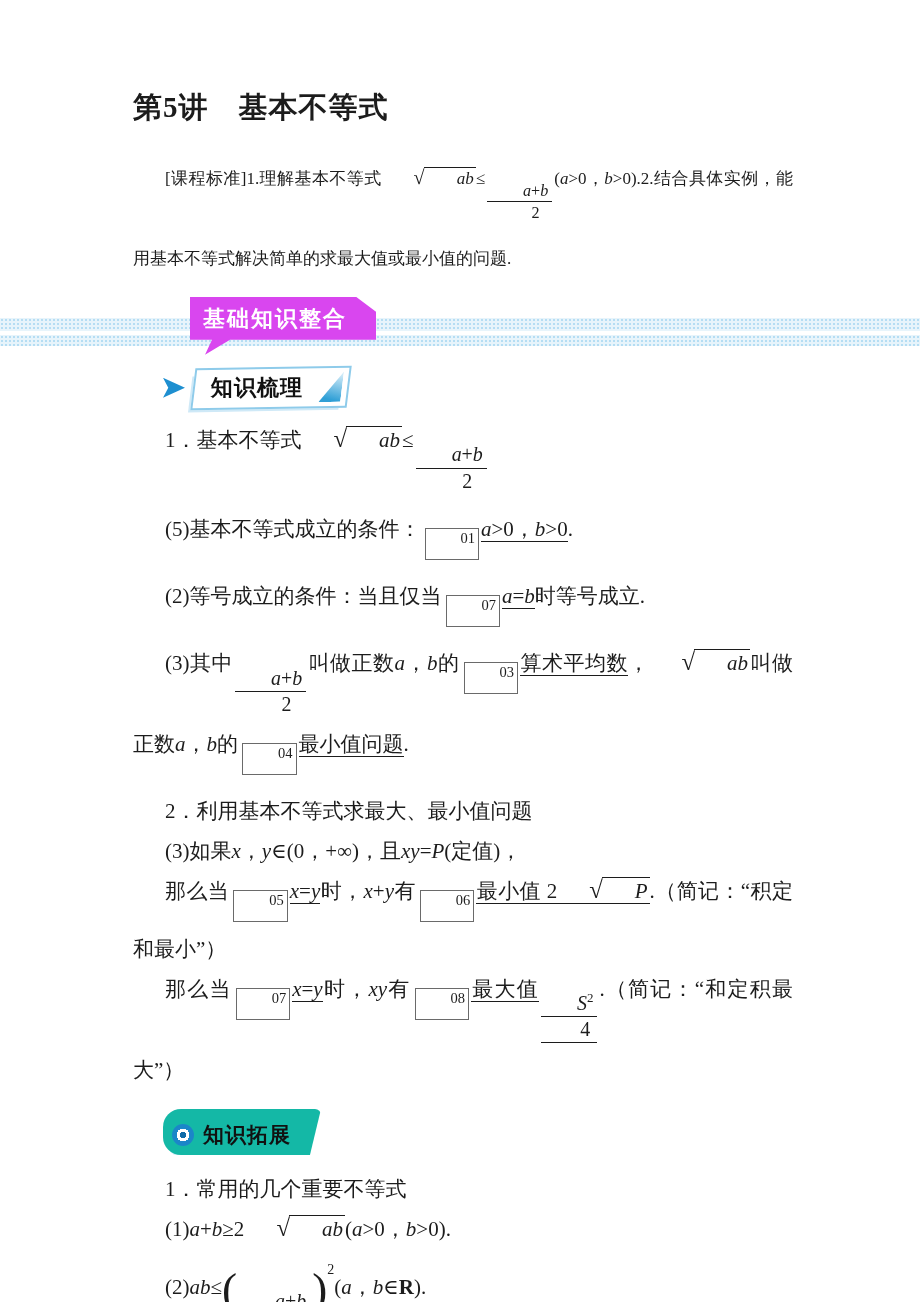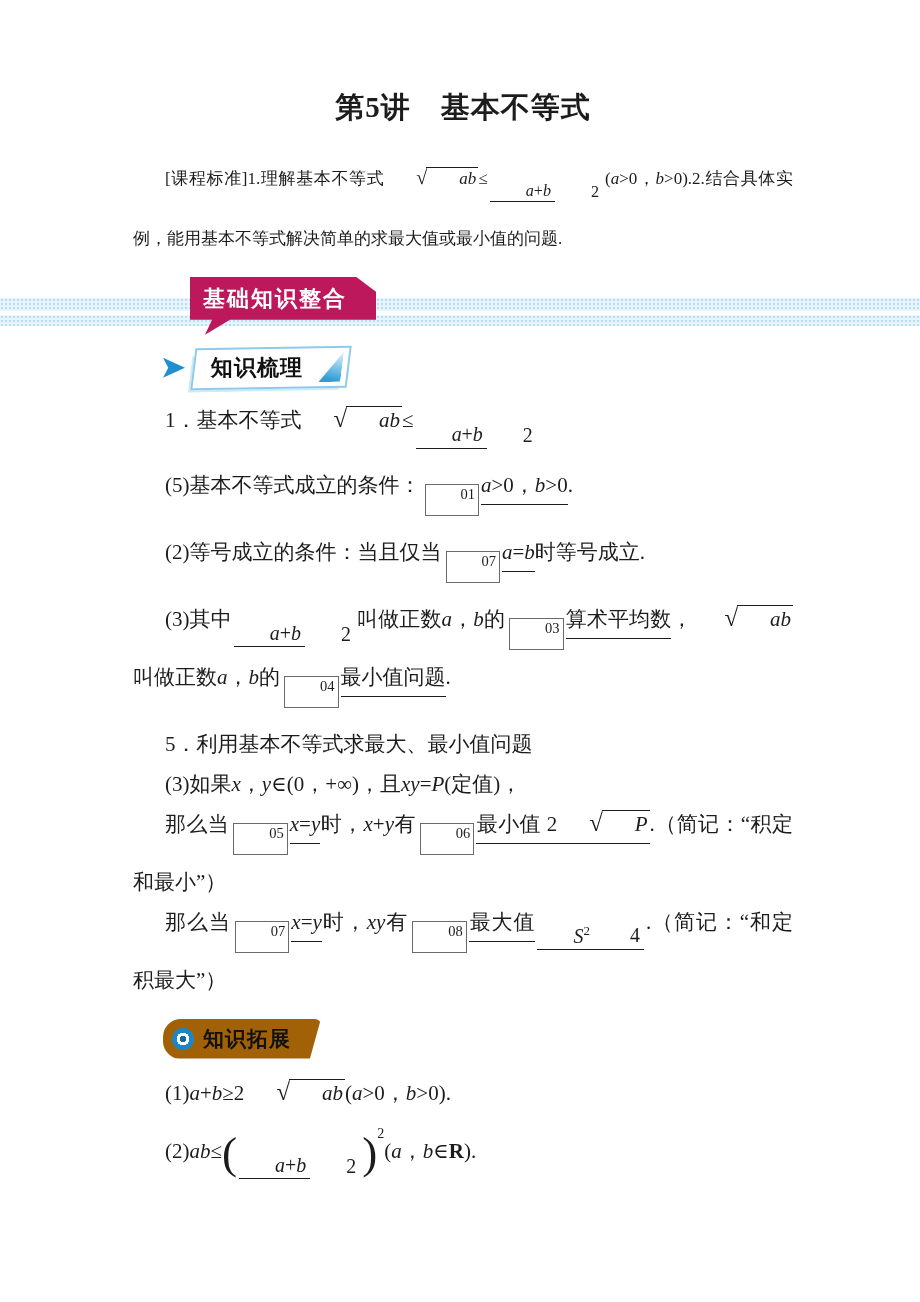--- a/index.html
+++ b/index.html
@@ -2,59 +2,59 @@
 <html><head>
 <meta charset="utf-8">
 <style>
   html,body{margin:0;padding:0;background:#ffffff;}
   .page{
     position:relative; width:920px; height:1302px; overflow:hidden; background:#fff;
     font-family:"Liberation Serif","DejaVu Serif",serif; color:#1c1c1c;
   }
   .content{ margin-left:133px; width:660px; padding-top:88px; }
   .title{
-    font-size:29px; font-weight:bold; text-align:center; margin:0 0 26px 0;
+    font-size:29px; font-weight:bold; margin:0 0 26px 0;
     font-family:"Liberation Serif","DejaVu Serif",serif; letter-spacing:1px;
   }
   .line{ font-size:21px; line-height:31px; margin:9px 0; text-align:justify; text-indent:32px; }
   .intro{ font-size:17px; line-height:49px; margin:0 0 6px 0; text-align:justify; text-indent:32px; }
   .it{ font-style:italic; }
   .bd{ font-weight:bold; }
   sup.s{ font-size:13px; }
   .psup{ font-size:14px; vertical-align:20px; }
   
-  .frac{ display:inline-flex; flex-direction:row; text-align:center; vertical-align:-0.72em;
+  .frac{ display:inline-flex; flex-direction:column; text-align:center; vertical-align:-0.72em;
          line-height:1.18; font-size:0.95em; margin:12px 2px; }
   .frac .num{ padding:0 4px 1px; border-bottom:1.5px solid #1c1c1c; white-space:nowrap;}
   .frac .den{ padding:1px 4px 0; white-space:nowrap;}
   .frac .den.u{ border-bottom:1.5px solid #1c1c1c; }
   
   .sqrt{ display:inline-flex; align-items:flex-start; white-space:nowrap; }
   .sqrt .sign{ font-style:normal; font-size:1.18em; line-height:1.05; }
   .sqrt .rad{ border-top:1.5px solid #1c1c1c; margin-left:-1px; padding:0 2px 0 1px; line-height:1.25; }
   
   .numbox{
     display:inline-block; border:1.3px solid #6a6a6a; font-size:14.5px; line-height:15px;
     padding:2px 3px 13px 3px; margin:0 2px 12px 4px; vertical-align:-7px;
     font-family:"Liberation Serif","DejaVu Serif",serif; font-style:normal;
   }
   
-  .ans{ border-bottom:1.6px solid #1c1c1c; padding-bottom:7px; }
+  .ans{ border-bottom:1.6px solid #1c1c1c; padding-bottom:0; }
   .bigp{ font-size:2.15em; font-weight:400; vertical-align:middle; line-height:0.85; }
   
   .banner-row{ position:relative; width:920px; margin-left:-133px; height:60px; margin-top:14px; }
   .stripe{ position:absolute; left:0; right:0;
            background-color:#e7f4fb;
            background-image:radial-gradient(circle,#b5ddf3 1px, rgba(0,0,0,0) 1.35px);
            background-size:4px 4px; }
   .stripe.s1{ top:21px; height:13px; }
   .stripe.s2{ top:38px; height:11px; }
   .banner-tag{
     position:absolute; left:190px; top:0; width:214px; height:58px;
-    background:#be185d;
+    background:#d946ef;
     clip-path:polygon(0 0,166px 0,186px 15px,186px 43px,40px 43px,15px 58px,22px 43px,0 43px);
   }
   .banner-tag .tag-label{
     display:block; width:170px; text-align:center; line-height:43px;
     color:#ffffff; font-size:22px; font-weight:bold;
     font-family:"Liberation Sans","DejaVu Sans",sans-serif; letter-spacing:2px;
   }
   
   .badge1-wrap{ position:relative; margin:10px 0 16px 30px; height:42px; }
   .arrow-icon{ position:absolute; left:0; top:11px; width:22px; height:20px; background:#1e8fd0;
@@ -66,21 +66,21 @@
     box-shadow:-5px 5px 0 -3px #cfe9f7;
   }
   .badge1 .b1-label{ display:inline-block; transform:skewX(8deg) rotate(1deg);
     font-size:22px; font-weight:bold; color:#111;
     font-family:"Liberation Sans","DejaVu Sans",sans-serif; letter-spacing:1px; }
   .badge1 .wedge{ position:absolute; right:5px; top:4px; bottom:4px; width:22px;
     background:linear-gradient(195deg,#cde9f7 10%,#2f9fd6 85%);
     clip-path:polygon(0 100%,100% 0,100% 100%); }
   
   .badge2{ display:inline-flex; align-items:center; gap:9px; margin:14px 0 10px 30px;
-    background:#a16207; padding:6px 30px 6px 9px;
+    background:#14b8a6; padding:12px 30px 6px 9px;
     border-radius:18px 6px 6px 18px;
     clip-path:polygon(0 0,100% 0,93% 100%,0 100%);
     filter:drop-shadow(3px 3px 0 #dbeffa);
   }
   .dot-icon{ width:22px; height:22px; border-radius:50%; flex:0 0 auto;
     background:radial-gradient(circle at 50% 50%, #0e6aa8 0 3.5px, #ffffff 3.5px 6.5px, #1b86c8 6.5px 100%); }
   .badge2 .b2-label{ font-size:21px; font-weight:bold; color:#111;
     font-family:"Liberation Sans","DejaVu Sans",sans-serif; letter-spacing:1px; }
 </style>
 </head>
@@ -124,36 +124,37 @@
         </span></p>
     <p class="line"><span>(5)基本不等式成立的条件：</span><span class="numbox">01</span><span class="ans"><span class="it">a</span><span>&gt;0，</span><span class="it">b</span><span>&gt;0</span></span><span>.</span></p>
     <p class="line"><span>(2)等号成立的条件：当且仅当</span><span class="numbox">07</span><span class="ans"><span class="it">a</span><span>=</span><span class="it">b</span></span><span>时等号成立.</span></p>
     <p class="line"><span>(3)其中</span><span class="frac">
           <span class="num"><span class="it">a</span><span>+</span><span class="it">b</span></span>
           <span class="den"><span>2</span></span>
         </span><span>叫做正数</span><span class="it">a</span><span>，</span><span class="it">b</span><span>的</span><span class="numbox">03</span><span class="ans"><span>算术平均数</span></span><span>，</span><span class="sqrt">
           <span class="sign">√</span>
           <span class="rad"><span class="it">ab</span></span>
         </span><span>叫做正数</span><span class="it">a</span><span>，</span><span class="it">b</span><span>的</span><span class="numbox">04</span><span class="ans"><span>最小值问题</span></span><span>.</span></p>
-    <p class="line"><span>5．利用基本不等式求最大、最小值问题</span></p>
+    <p class="line"><span>2．利用基本不等式求最大、最小值问题</span></p>
     <p class="line"><span>(3)如果</span><span class="it">x</span><span>，</span><span class="it">y</span><span>∈(0，+∞)，且</span><span class="it">xy</span><span>=</span><span class="it">P</span><span>(定值)，</span></p>
     <p class="line"><span>那么当</span><span class="numbox">05</span><span class="ans"><span class="it">x</span><span>=</span><span class="it">y</span></span><span>时，</span><span class="it">x</span><span>+</span><span class="it">y</span><span>有</span><span class="numbox">06</span><span class="ans"><span>最小值 2</span><span class="sqrt">
             <span class="sign">√</span>
             <span class="rad"><span class="it">P</span></span>
           </span></span><span>.（简记：“积定和最小”）</span></p>
     <p class="line"><span>那么当</span><span class="numbox">07</span><span class="ans"><span class="it">x</span><span>=</span><span class="it">y</span></span><span>时，</span><span class="it">xy</span><span>有</span><span class="numbox">08</span><span class="ans"><span>最大值</span></span><span class="frac">
           <span class="num"><span class="it">S</span><sup class="s">2</sup></span>
           <span class="den u"><span>4</span></span>
         </span><span>.（简记：“和定积最大”）</span></p>
 
     <div class="badge2">
       <span class="dot-icon"></span>
       <span class="b2-label">知识拓展</span>
     </div>
 
+    <p class="line"><span>1．常用的几个重要不等式</span></p>
     <p class="line"><span>(1)</span><span class="it">a</span><span>+</span><span class="it">b</span><span>≥2</span><span class="sqrt">
           <span class="sign">√</span>
           <span class="rad"><span class="it">ab</span></span>
         </span><span>(</span><span class="it">a</span><span>&gt;0，</span><span class="it">b</span><span>&gt;0).</span></p>
     <p class="line"><span>(2)</span><span class="it">ab</span><span>≤</span><span class="bigp">(</span><span class="frac">
           <span class="num"><span class="it">a</span><span>+</span><span class="it">b</span></span>
           <span class="den"><span>2</span></span>
         </span><span class="bigp">)</span><span class="psup">2</span><span>(</span><span class="it">a</span><span>，</span><span class="it">b</span><span>∈</span><span class="bd">R</span><span>).</span></p>
     <p class="line"></p>
     

